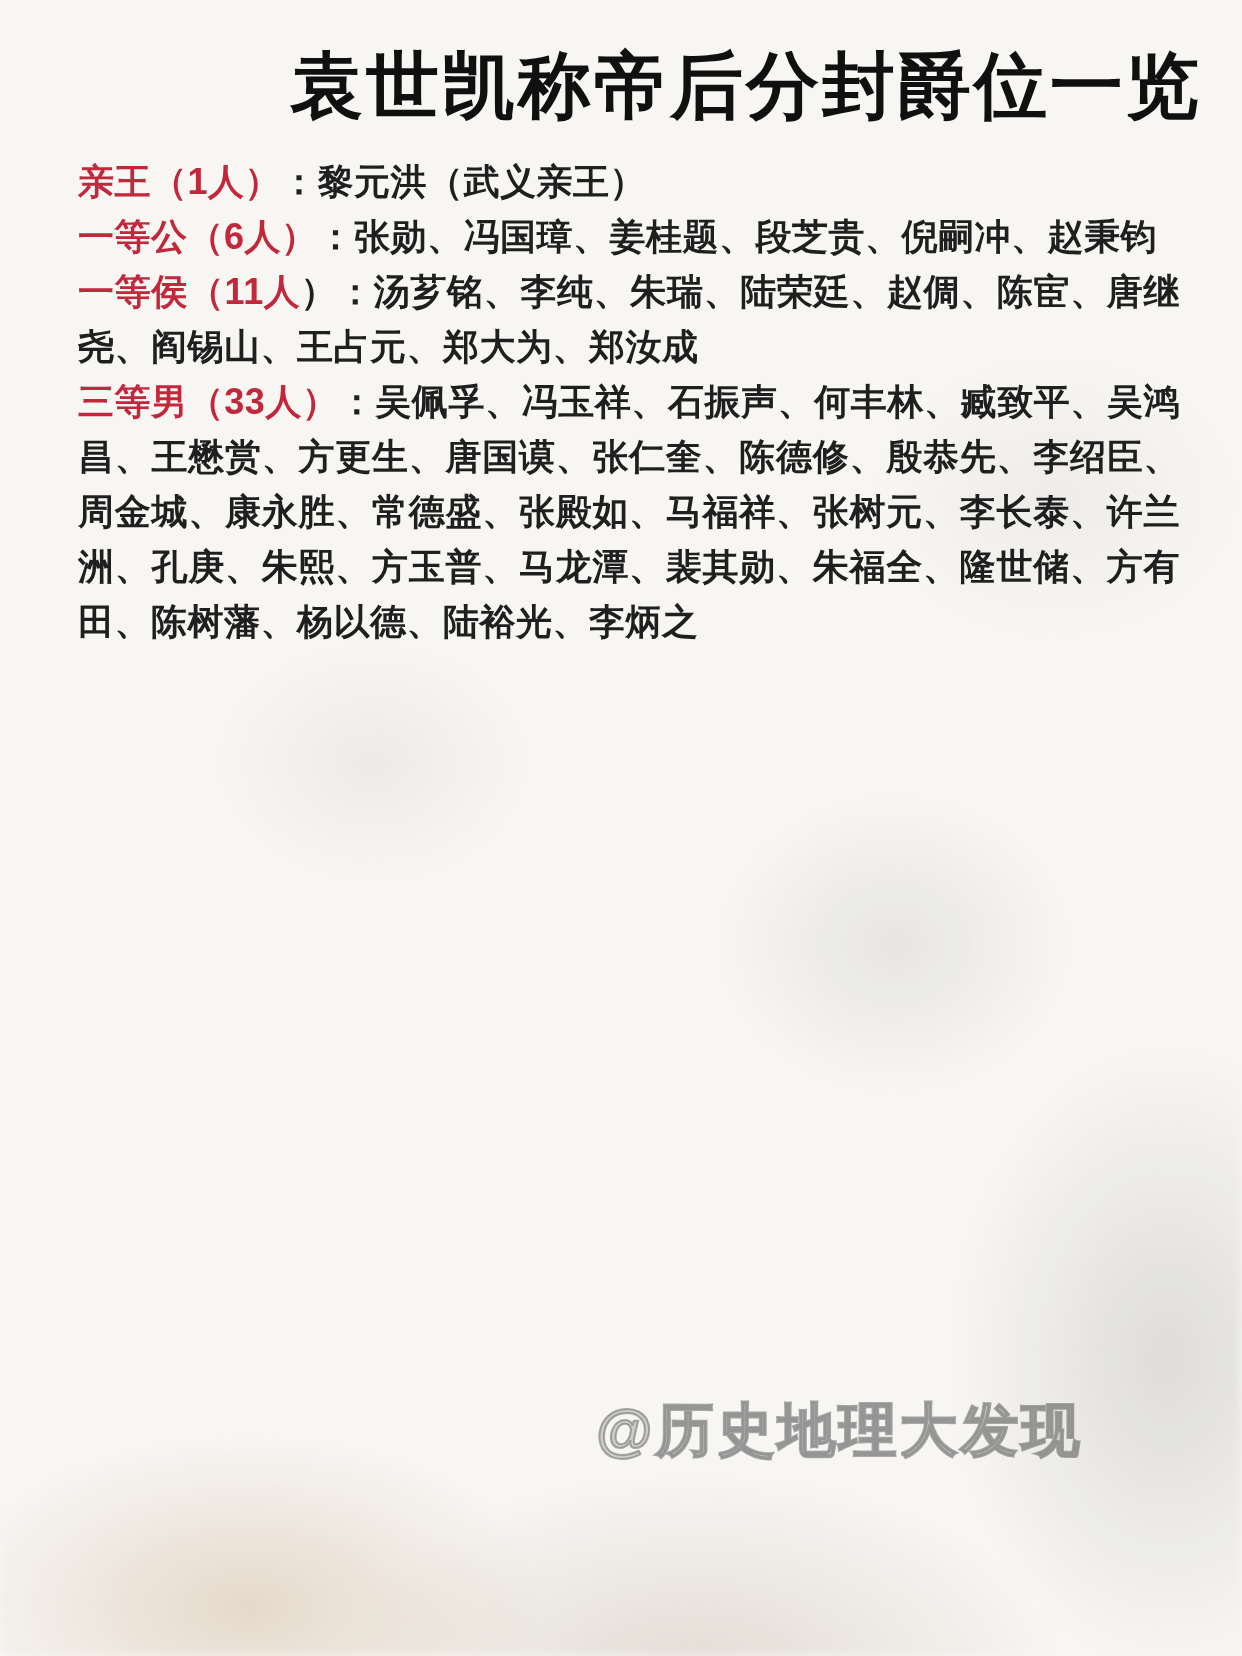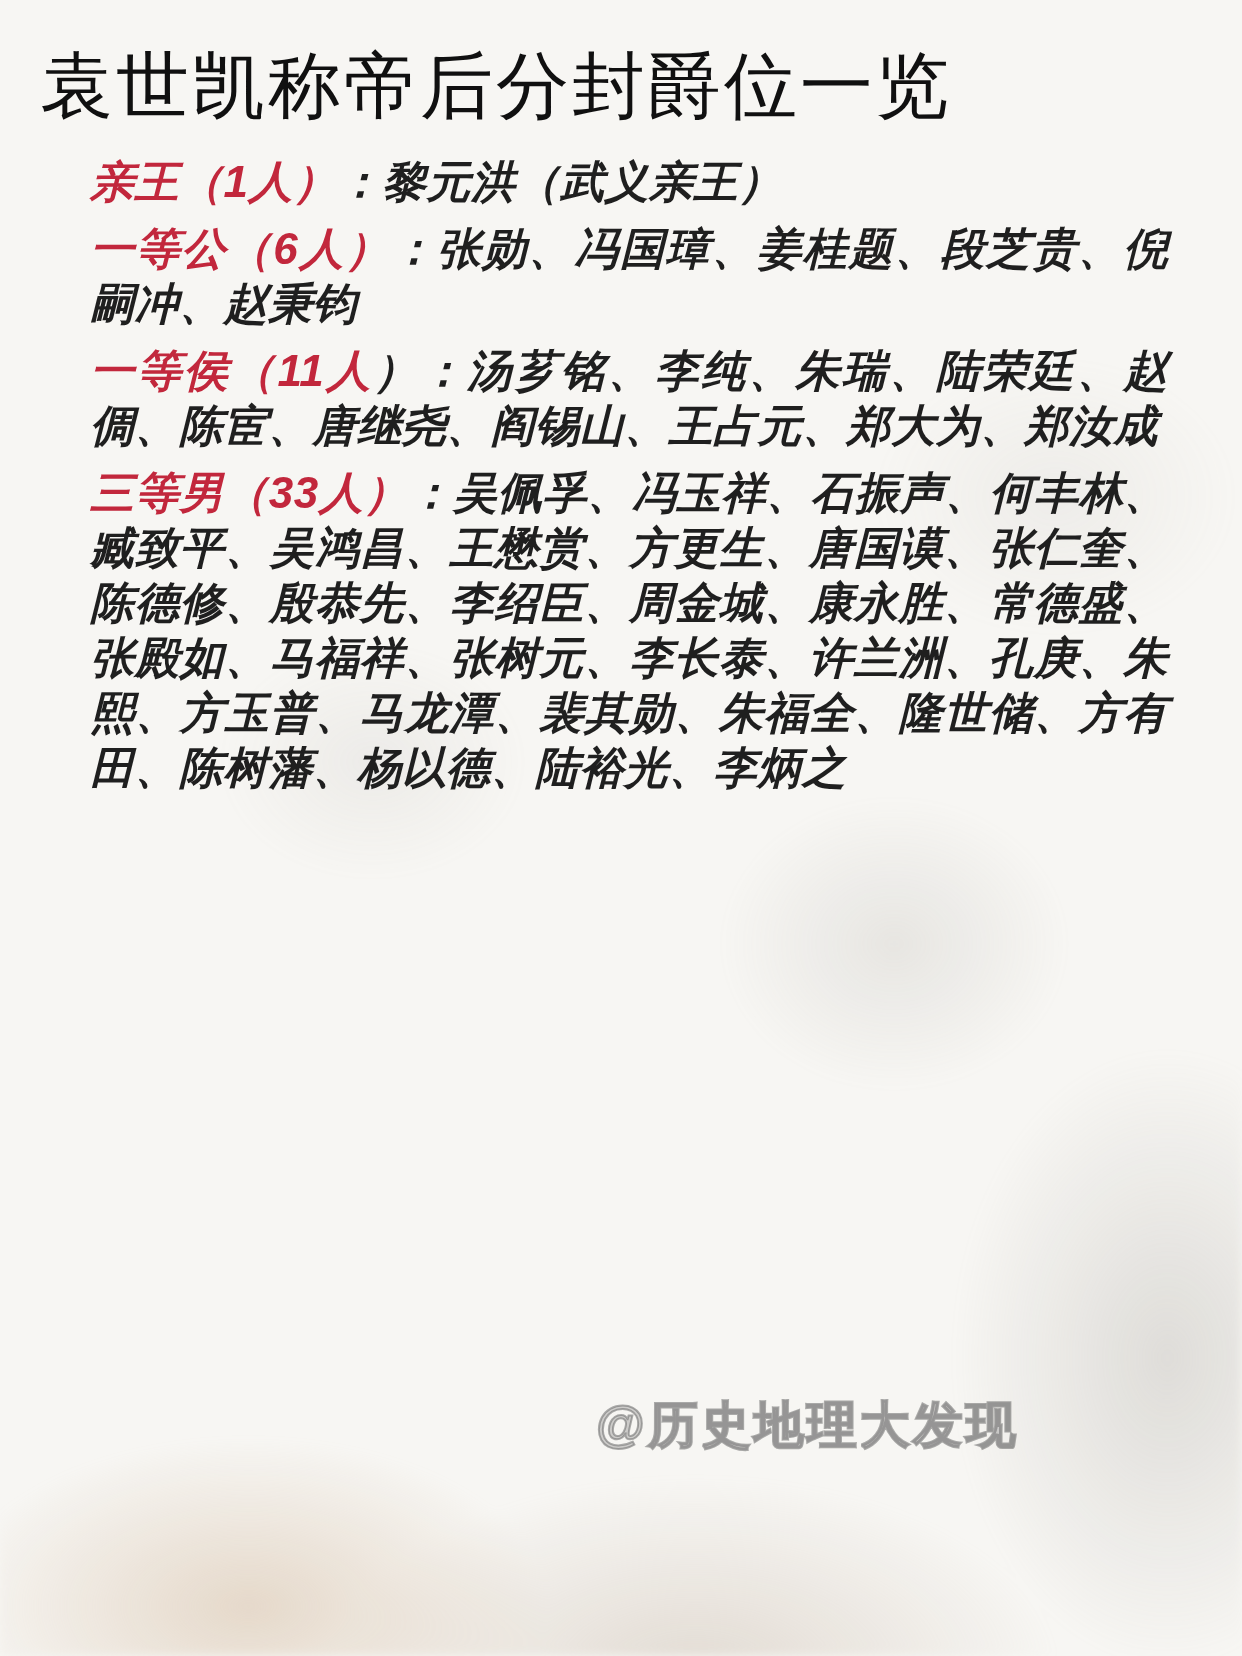--- a/index.html
+++ b/index.html
@@ -25,49 +25,48 @@
       radial-gradient(ellipse 300px 430px at 94% 82%, rgba(160,156,150,0.28), transparent 72%),
       radial-gradient(ellipse 250px 210px at 72% 57%, rgba(150,146,140,0.16), transparent 70%),
       radial-gradient(ellipse 220px 170px at 30% 46%, rgba(150,146,140,0.10), transparent 70%),
       radial-gradient(ellipse 260px 200px at 85% 30%, rgba(165,160,152,0.10), transparent 70%);
     filter:blur(5px);
     pointer-events:none;
   }
   .page{position:absolute;inset:0;}
   h1.title{
     margin:46px 40px 28px;
-    text-align:left;
+    text-align:right;
     font-size:73px;
     line-height:1.1;
-    font-weight:400;
+    font-weight:700;
     letter-spacing:3px;
     color:#101010;
   }
   .list{
     padding:0 62px 0 78px;
   }
   p.row{
-    margin:12px;
-    font-size:44px;
+    margin:0;
+    font-size:36px;
     line-height:55px;
     font-weight:600;
     letter-spacing:0.5px;
     text-align:justify;
     text-align-last:left;
     color:var(--ink);
-    font-style:italic;
   }
   .lbl{color:var(--red);font-weight:700;}
   .lbl-suffix{color:var(--ink);font-weight:700;}
   .colon{color:var(--ink);}
   .names{color:var(--ink);}
   .watermark{
     position:absolute;
     left:596px;top:1392px;
-    font-size:50px;
+    font-size:58px;
     font-weight:600;
     letter-spacing:3px;
     white-space:nowrap;
     color:rgba(150,150,150,0.45);
     -webkit-text-stroke:2px rgba(105,105,105,0.55);
     pointer-events:none;
   }
 </style>
 </head>
 <body>

